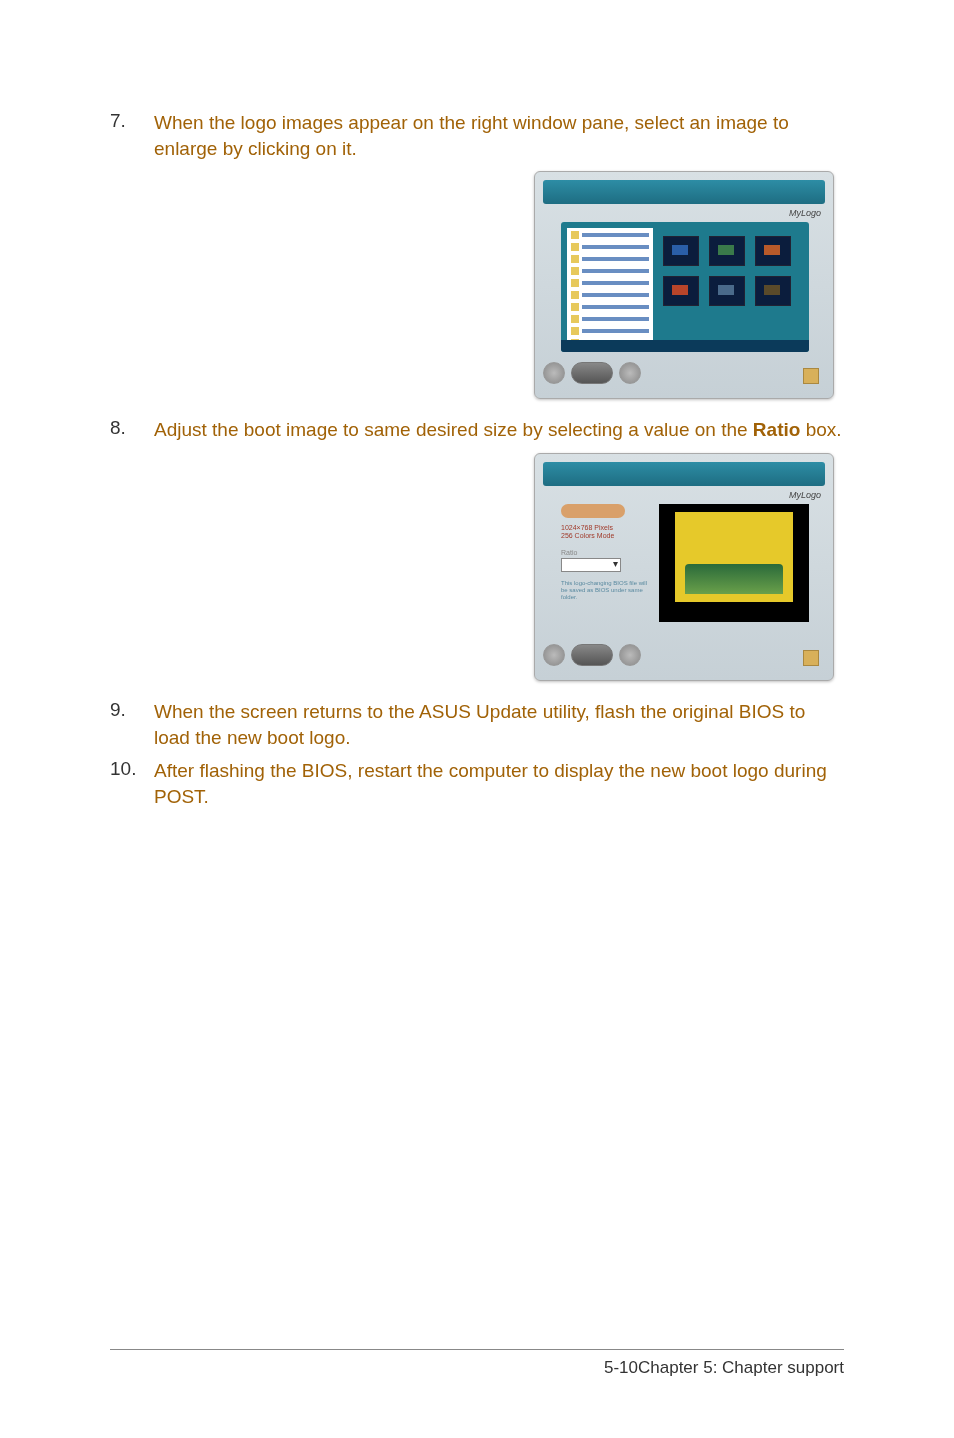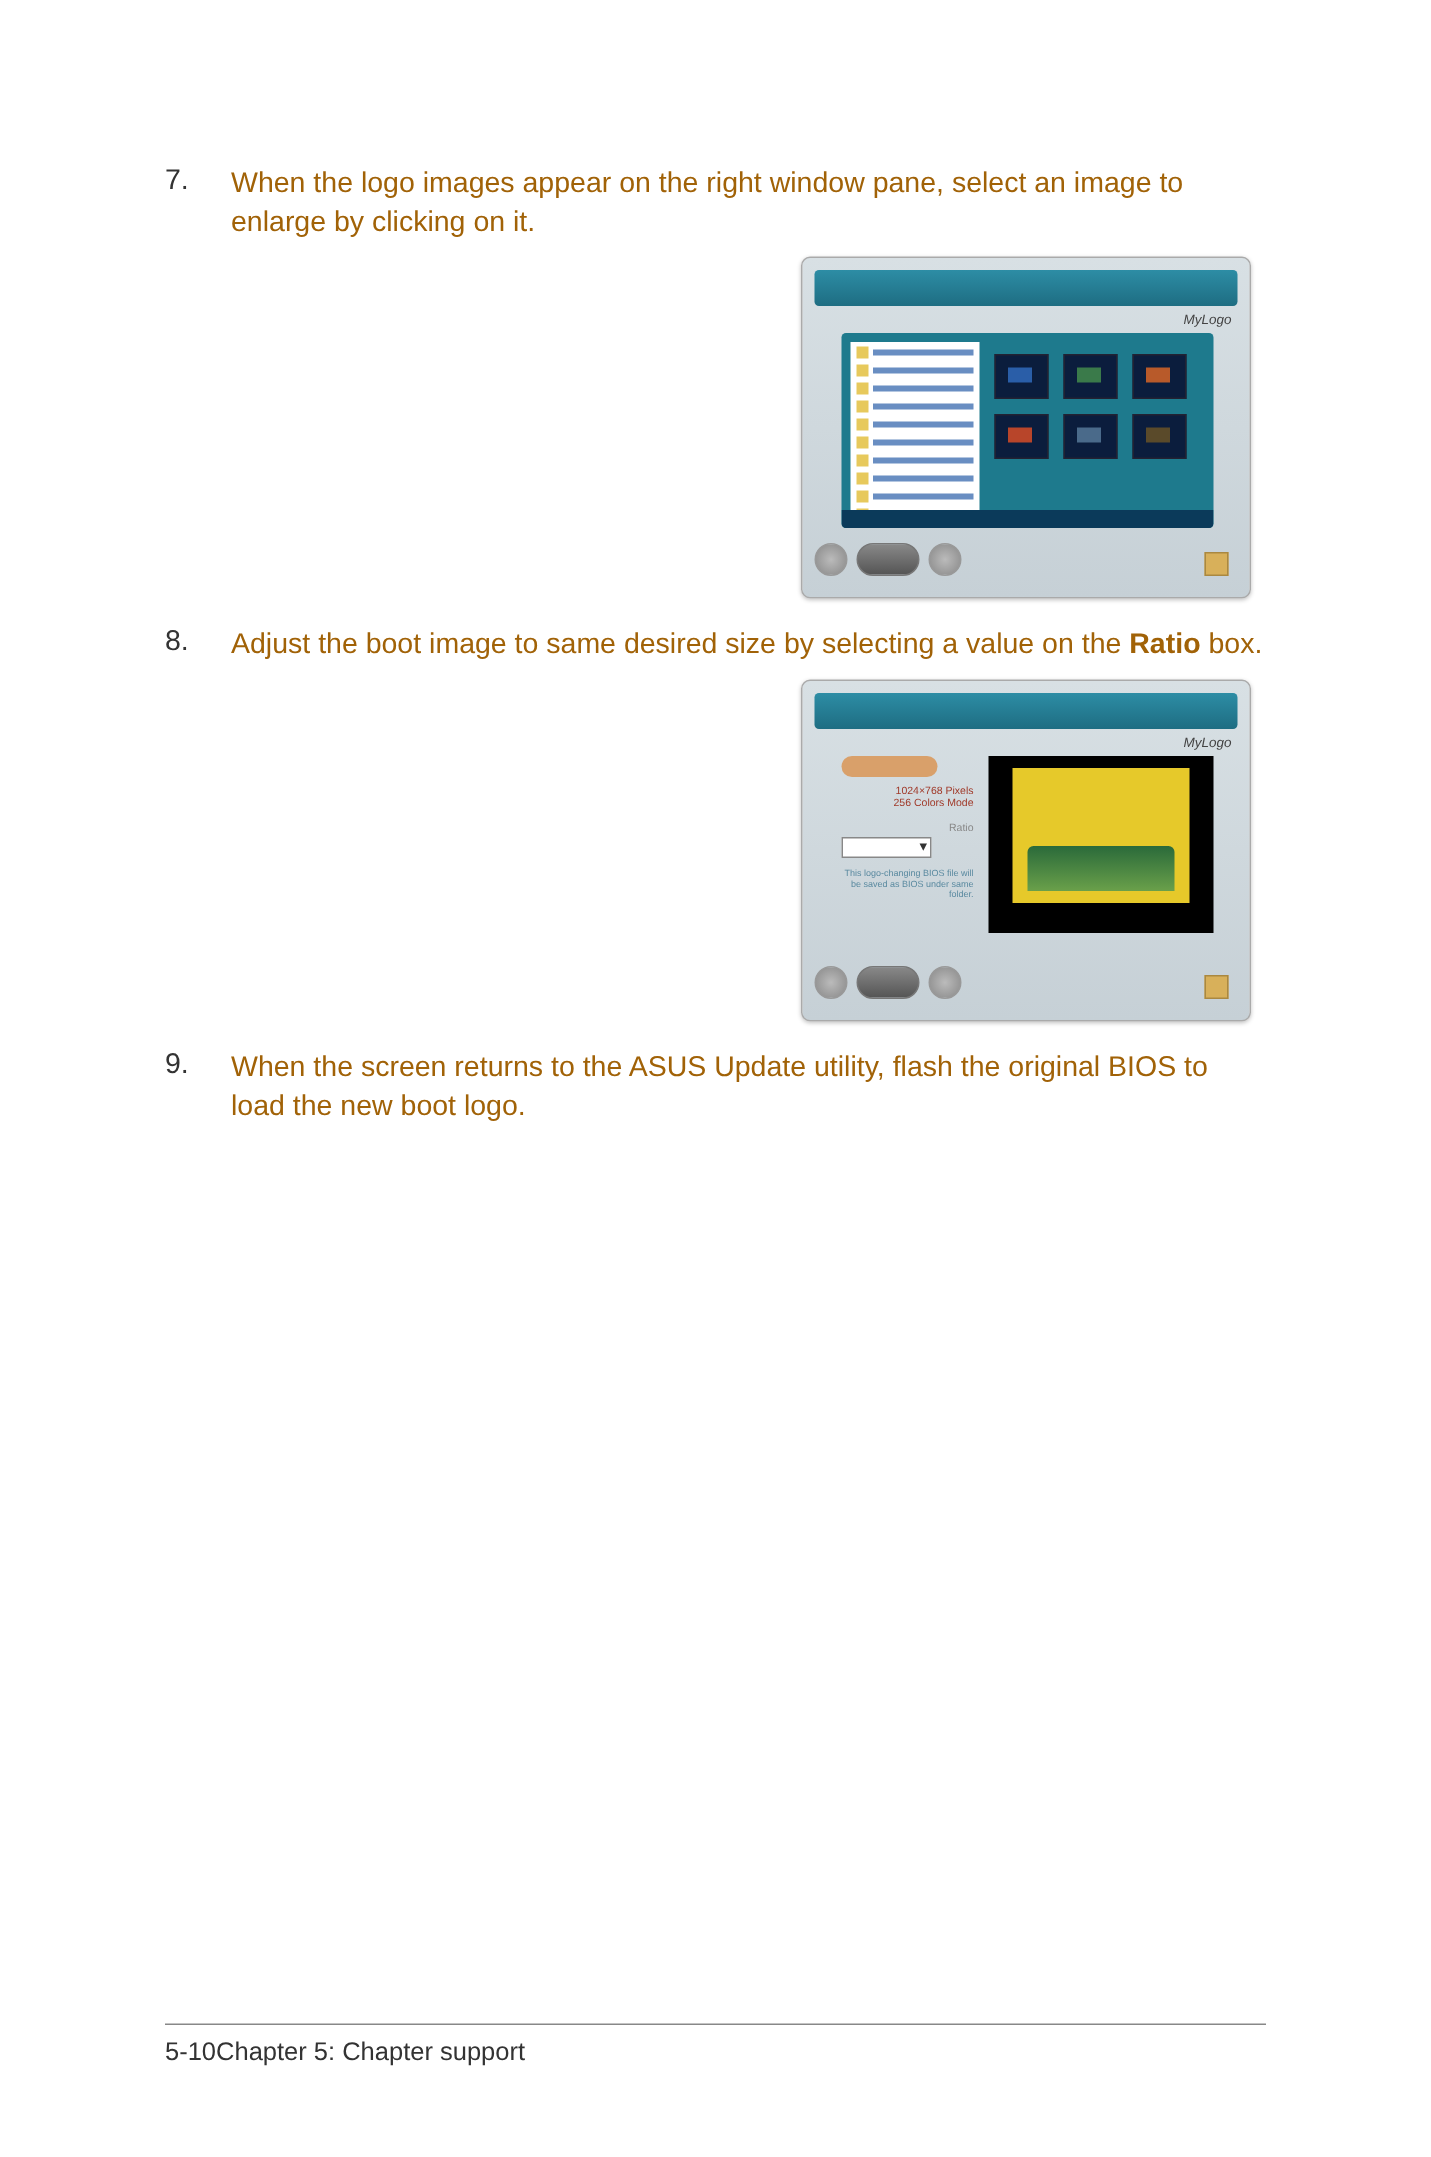--- a/index.html
+++ b/index.html
@@ -4,21 +4,21 @@
 <style>
   * { margin: 0; padding: 0; box-sizing: border-box; }
   html, body { width: 954px; height: 1438px; background: #fff; font-family: Verdana, Geneva, sans-serif; color: #333; }
   .page { width: 954px; height: 1438px; position: relative; padding: 110px 110px 0 110px; }
   .item { display: flex; margin-bottom: 8px; }
   .num { width: 44px; flex-shrink: 0; font-size: 19px; color: #333; }
   .text { flex: 1; font-size: 19px; line-height: 1.35; color: #a16207; }
   .bold { font-weight: bold; }
   .after-img { margin-top: 12px; }
   .img-wrap { display: flex; justify-content: flex-end; padding-right: 10px; margin: 10px 0 18px 0; }
-  .shot { width: 300px; height: 228px; background: linear-gradient(#d8e0e4, #c6d0d6); border: 1px solid #aaa; border-radius: 6px; position: relative; overflow: hidden; box-shadow: 0 1px 3px rgba(0,0,0,0.25); text-align: right; }
+  .shot { width: 300px; height: 228px; background: linear-gradient(#d8e0e4, #c6d0d6); border: 1px solid #aaa; border-radius: 6px; position: relative; overflow: hidden; box-shadow: 0 1px 3px rgba(0,0,0,0.25); }
   .shot .topbar { position: absolute; top: 8px; left: 8px; right: 8px; height: 24px; background: linear-gradient(#2d8da5, #1e6d82); border-radius: 3px; }
   .shot .brand { position: absolute; top: 36px; right: 12px; font-size: 9px; color: #444; font-style: italic; }
   .shot .bottombar { position: absolute; bottom: 8px; left: 8px; right: 8px; height: 34px; display: flex; align-items: center; gap: 6px; }
   .shot .btn-round { width: 22px; height: 22px; border-radius: 50%; background: radial-gradient(#bbb, #888); border: 1px solid #999; }
   .shot .btn-pill { width: 42px; height: 22px; border-radius: 11px; background: linear-gradient(#888, #555); border: 1px solid #777; }
   .shot .tiny-sq { width: 16px; height: 16px; background: #d8b05a; border: 1px solid #aa8840; position: absolute; bottom: 14px; right: 14px; }
 
   
   .s1 .panel { position: absolute; top: 50px; left: 26px; width: 248px; height: 130px; background: #1e7a8d; border-radius: 3px; overflow: hidden; }
   .s1 .tree { position: absolute; top: 6px; left: 6px; width: 86px; height: 118px; background: #fff; }
@@ -40,21 +40,21 @@
   .s2 .pv-label { width: 64px; height: 14px; background: #d9a06a; border-radius: 7px; margin-bottom: 6px; }
   .s2 .meta { font-size: 7px; color: #a03a2a; line-height: 1.2; margin-bottom: 8px; }
   .s2 .ratio-label { font-size: 7px; color: #888; margin-bottom: 2px; }
   .s2 .ratio-box { width: 60px; height: 14px; background: #fff; border: 1px solid #888; position: relative; }
   .s2 .ratio-box::after { content: "▾"; position: absolute; right: 2px; top: -1px; font-size: 10px; color: #333; }
   .s2 .note { font-size: 6px; color: #5a8aa0; margin-top: 8px; line-height: 1.2; }
   .s2 .preview { position: absolute; top: 50px; left: 124px; width: 150px; height: 118px; background: #000; }
   .s2 .preview .img { position: absolute; inset: 8px 16px 20px 16px; background: #e6c92a; }
   .s2 .preview .img::after { content: ""; position: absolute; bottom: 8px; left: 10px; right: 10px; height: 30px; background: linear-gradient(#2a6a3a, #6aa04a); border-radius: 4px 4px 0 0; }
 
-  .footer { position: absolute; bottom: 60px; left: 110px; right: 110px; border-top: 1px solid #888; padding-top: 8px; display: flex; justify-content: flex-start; font-size: 17px; color: #333; }
+  .footer { position: absolute; bottom: 60px; left: 110px; right: 110px; border-top: 1px solid #888; padding-top: 8px; display: flex; justify-content: flex-end; font-size: 17px; color: #333; }
 </style>
 </head>
 <body>
 
 <div class="page">
 
   <div class="item">
     <div class="num">7.</div>
     <div class="text">When the logo images appear on the right window pane, select an image to enlarge by clicking on it.</div>
   </div>
@@ -156,19 +156,23 @@
       </div>
       <div class="tiny-sq"></div>
     </div>
   </div>
 
   <div class="item after-img">
     <div class="num">9.</div>
     <div class="text">When the screen returns to the ASUS Update utility, flash the original BIOS to load the new boot logo.</div>
   </div>
 
+  <div class="item">
+    <div class="num">10.</div>
+    <div class="text">After flashing the BIOS, restart the computer to display the new boot logo during POST.</div>
+  </div>
 
   <div class="footer">
     <span>5-10</span>
     <span>Chapter 5: Chapter support</span>
   </div>
 
 </div>
 
 </body></html>

